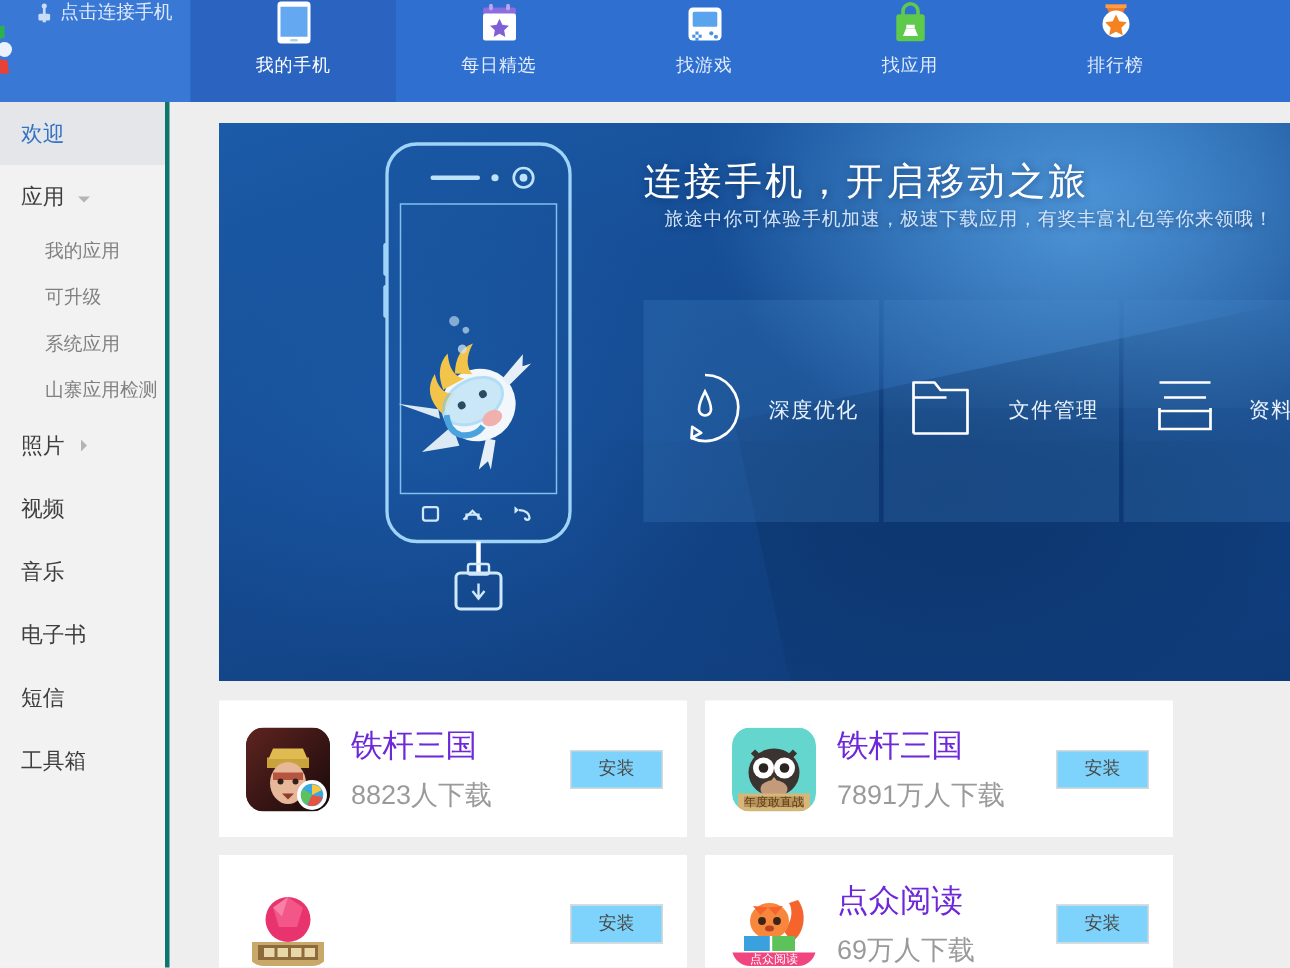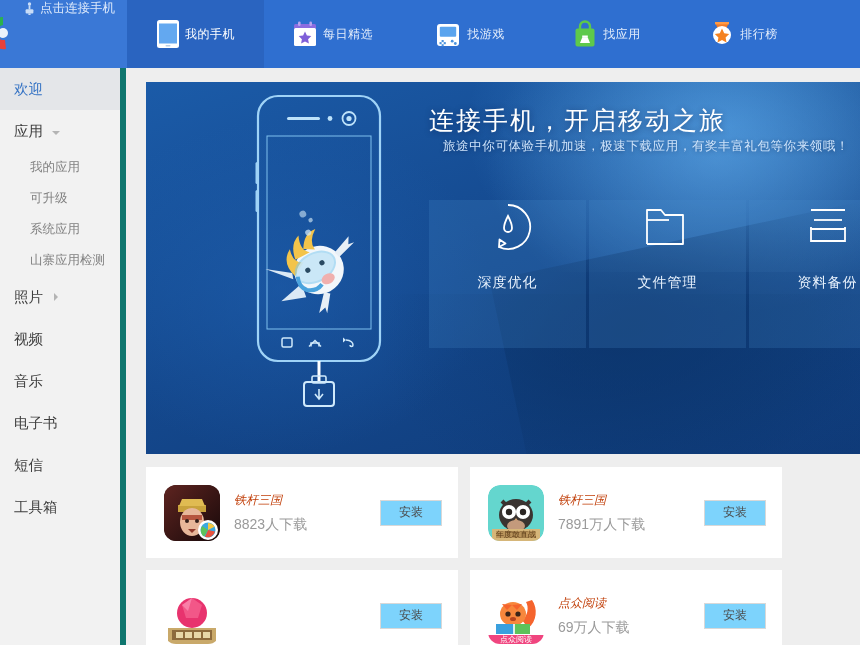--- a/index.html
+++ b/index.html
@@ -29,35 +29,35 @@
   .brand-connect {
     display:flex; align-items:center; gap:5px;
     margin-left:24px; color:#dce9fb; font-size:12.5px;
     white-space:nowrap;
   }
   .usb-glyph { width:11px; height:13px; position:relative; display:block; }
 
   .navtabs { display:flex; align-items:stretch; flex:1; }
   .navtab {
     width:137px; height:68px;
-    display:flex; flex-direction:row;
-    align-items:center; justify-content:center;
+    display:flex; flex-direction:column;
+    align-items:center; justify-content:flex-start;
     gap:5px; cursor:pointer; position:relative;
   }
   .navtab.active { background:#2a64c0; }
   .navtab .ico { height:30px; display:flex; align-items:flex-end; }
   .navtab .lbl { font-size:12px; color:#e3edfb; letter-spacing:.5px; }
   .navtab.active .lbl { color:#ffffff; }
 
   
   .sidebar {
     position:absolute; top:68px; left:0;
-    width:126px; height:577px;
+    width:113px; height:577px;
     background:#f2f2f2;
-    border-right:6px solid #0f766e;
+    border-right:3px solid #0f766e;
   }
   .side-item {
     height:42px; display:flex; align-items:center;
     padding-left:14px; gap:6px;
     font-size:14.5px; color:#3e3e3e; cursor:pointer;
     position:relative;
   }
   .side-item.active { background:#e4e6e9; color:#3573c4; }
   .side-item.sub {
     font-size:12.5px; color:#808080; height:31px; padding-left:30px;
@@ -123,22 +123,22 @@
   }
 
   
   .feature-row {
     position:absolute; left:283px; top:118px;
     display:flex; gap:3px;
   }
   .feature-card {
     width:157px; height:148px;
     background:rgba(74,140,205,.22);
-    display:flex; flex-direction:column;
-    align-items:center; 
+    display:flex; flex-direction:row;
+    align-items:center; justify-content:center;
     gap:16px; cursor:pointer;
   }
   .feature-card .fc-label {
     color:#e8f2fd; font-size:14px; letter-spacing:1px;
   }
 
   
   .app-grid {
     position:absolute; left:17px; top:399px;
     width:760px;
@@ -149,22 +149,22 @@
     background:#ffffff;
     display:flex; align-items:center;
     padding:0 16px 0 18px;
     cursor:pointer;
   }
   .app-icon {
     width:56px; height:56px; border-radius:12px;
     flex:0 0 56px; position:relative; overflow:hidden;
   }
   .app-meta { margin-left:14px; flex:1; min-width:0; }
-  .app-name { font-size:12px; color:#c2410c; margin-bottom:7px; white-space:nowrap;font-style:italic; }
-  .app-dl { font-size:14px; color:#9a9a9a; white-space:nowrap; }
+  .app-name { font-size:21px; color:#6d28d9; margin-bottom:7px; white-space:nowrap; }
+  .app-dl { font-size:18px; color:#9a9a9a; white-space:nowrap; }
   .install-btn {
     width:62px; height:26px;
     border:1px solid #d8d8d8; background:#7dd3fc;
     font-size:12px; color:#4a4a4a;
     display:flex; align-items:center; justify-content:center;
     cursor:pointer; flex:0 0 62px;
     font-family:"Liberation Sans", sans-serif;
   }
 </style>
 </head>

